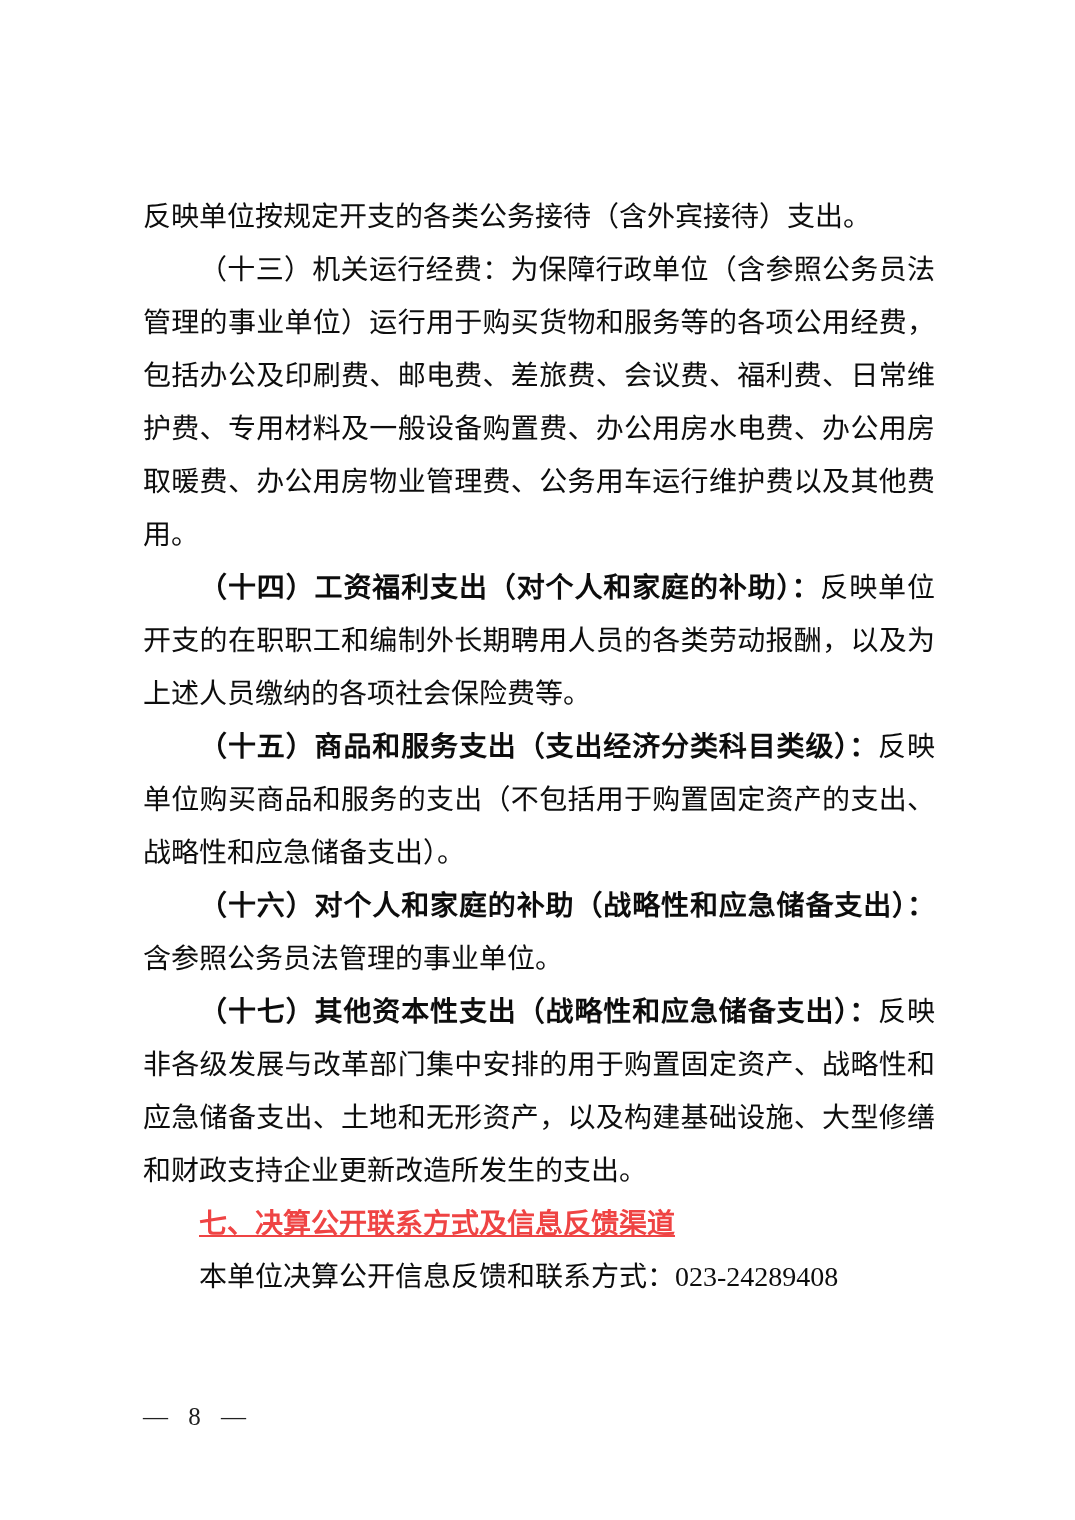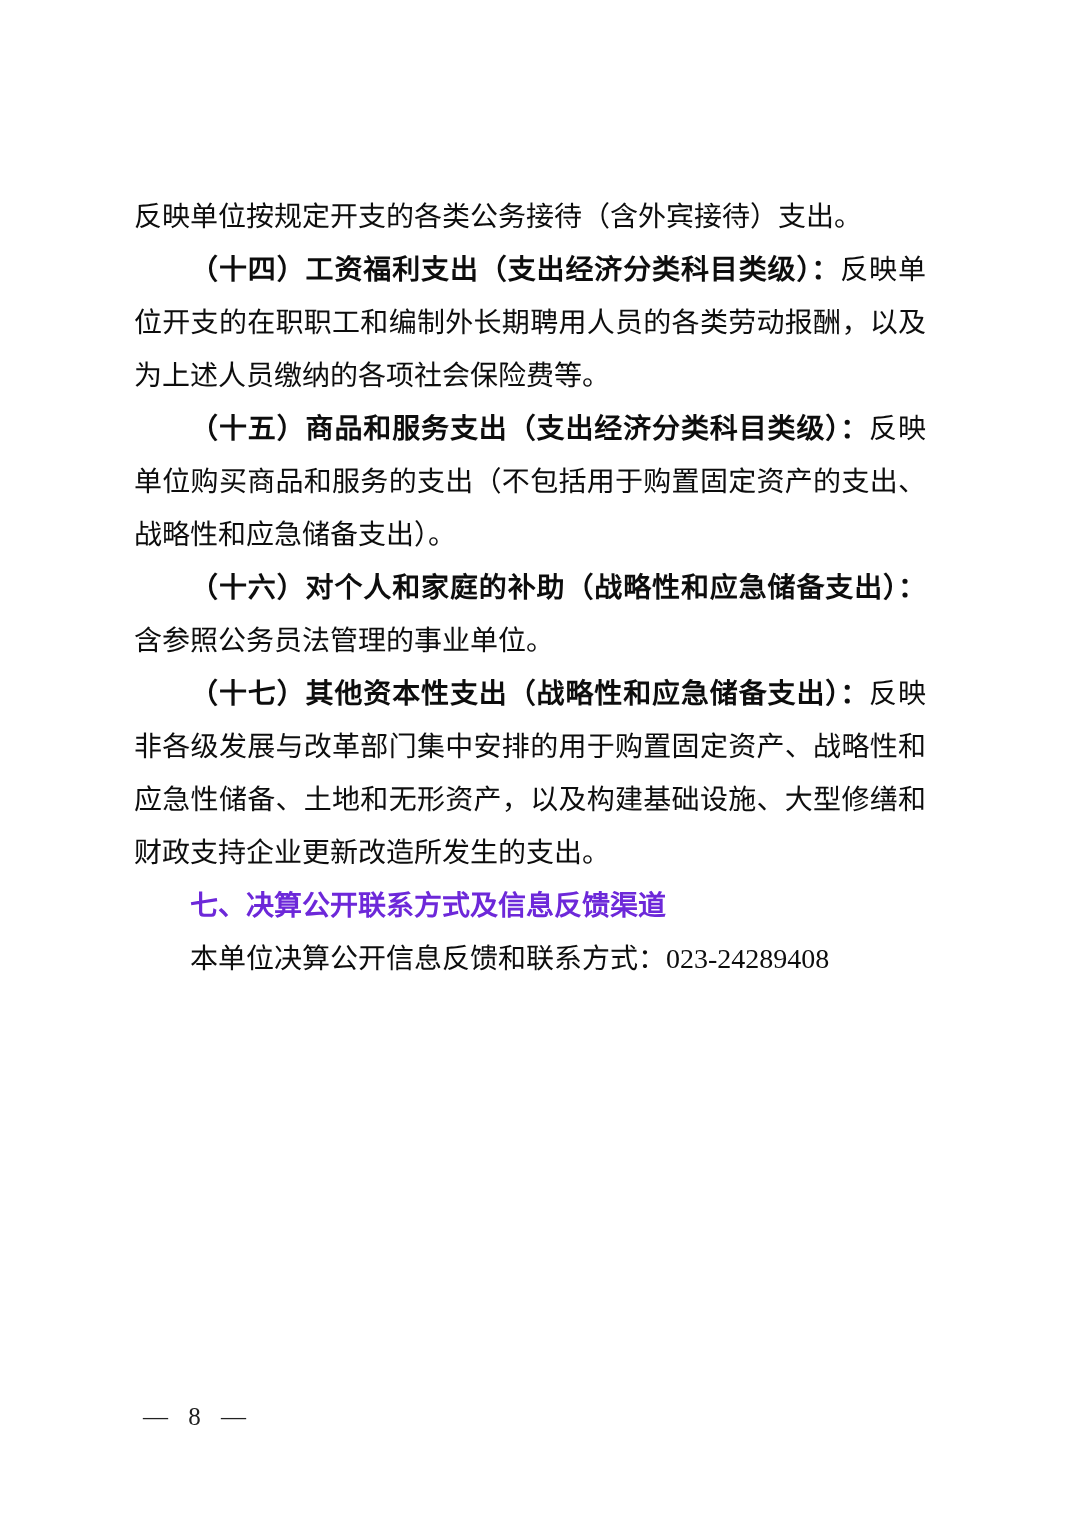--- a/index.html
+++ b/index.html
@@ -16,21 +16,21 @@
     font-family: "Liberation Serif", "DejaVu Serif", serif;
     color: #0d0d0d;
   }
   .page {
     position: absolute;
     inset: 0;
     background: #ffffff;
   }
   .content {
     position: absolute;
-    left: 134px;
+    left: 143px;
     top: 190px;
     width: 792px;
     font-size: 28px;
     line-height: 53px;
     text-align: justify;
     text-justify: inter-character;
     letter-spacing: 0;
   }
   .content p {
     margin: 0;
@@ -44,50 +44,52 @@
     font-weight: bold;
   }
   .section-heading {
     margin: 0;
     padding: 0;
     text-indent: 2em;
     font-family: "Liberation Sans", "DejaVu Sans", sans-serif;
     font-weight: bold;
     font-size: 28px;
     line-height: 53px;
-    color: #6d28d9;
+    color: #ef4444;
     text-align: left;
+    text-decoration: underline;
   }
   .footer {
     position: absolute;
     left: 143px;
     top: 1399px;
     font-size: 25px;
     line-height: 36px;
     color: #222222;
     letter-spacing: 7px;
     font-family: "Liberation Serif", "DejaVu Serif", serif;
   }
 </style>
 </head>
 <body>
 
 <div class="page">
   <div class="content">
 
     <p class="no-indent">反映单位按规定开支的各类公务接待（含外宾接待）支出。</p>
 
+    <p>（十三）机关运行经费：为保障行政单位（含参照公务员法管理的事业单位）运行用于购买货物和服务等的各项公用经费，包括办公及印刷费、邮电费、差旅费、会议费、福利费、日常维护费、专用材料及一般设备购置费、办公用房水电费、办公用房取暖费、办公用房物业管理费、公务用车运行维护费以及其他费用。</p>
 
-    <p><span class="lead-bold">（十四）工资福利支出（支出经济分类科目类级）：</span><span>反映单位开支的在职职工和编制外长期聘用人员的各类劳动报酬，以及为上述人员缴纳的各项社会保险费等。</span></p>
+    <p><span class="lead-bold">（十四）工资福利支出（对个人和家庭的补助）：</span><span>反映单位开支的在职职工和编制外长期聘用人员的各类劳动报酬，以及为上述人员缴纳的各项社会保险费等。</span></p>
 
     <p><span class="lead-bold">（十五）商品和服务支出（支出经济分类科目类级）：</span><span>反映单位购买商品和服务的支出（不包括用于购置固定资产的支出、战略性和应急储备支出）。</span></p>
 
     <p><span class="lead-bold">（十六）对个人和家庭的补助（战略性和应急储备支出）：</span><span>含参照公务员法管理的事业单位。</span></p>
 
-    <p><span class="lead-bold">（十七）其他资本性支出（战略性和应急储备支出）：</span><span>反映非各级发展与改革部门集中安排的用于购置固定资产、战略性和应急性储备、土地和无形资产，以及构建基础设施、大型修缮和财政支持企业更新改造所发生的支出。</span></p>
+    <p><span class="lead-bold">（十七）其他资本性支出（战略性和应急储备支出）：</span><span>反映非各级发展与改革部门集中安排的用于购置固定资产、战略性和应急储备支出、土地和无形资产，以及构建基础设施、大型修缮和财政支持企业更新改造所发生的支出。</span></p>
 
     <h2 class="section-heading">七、决算公开联系方式及信息反馈渠道</h2>
 
     <p>本单位决算公开信息反馈和联系方式：023-24289408</p>
 
   </div>
 
   <div class="footer">— 8 —</div>
 </div>
 

